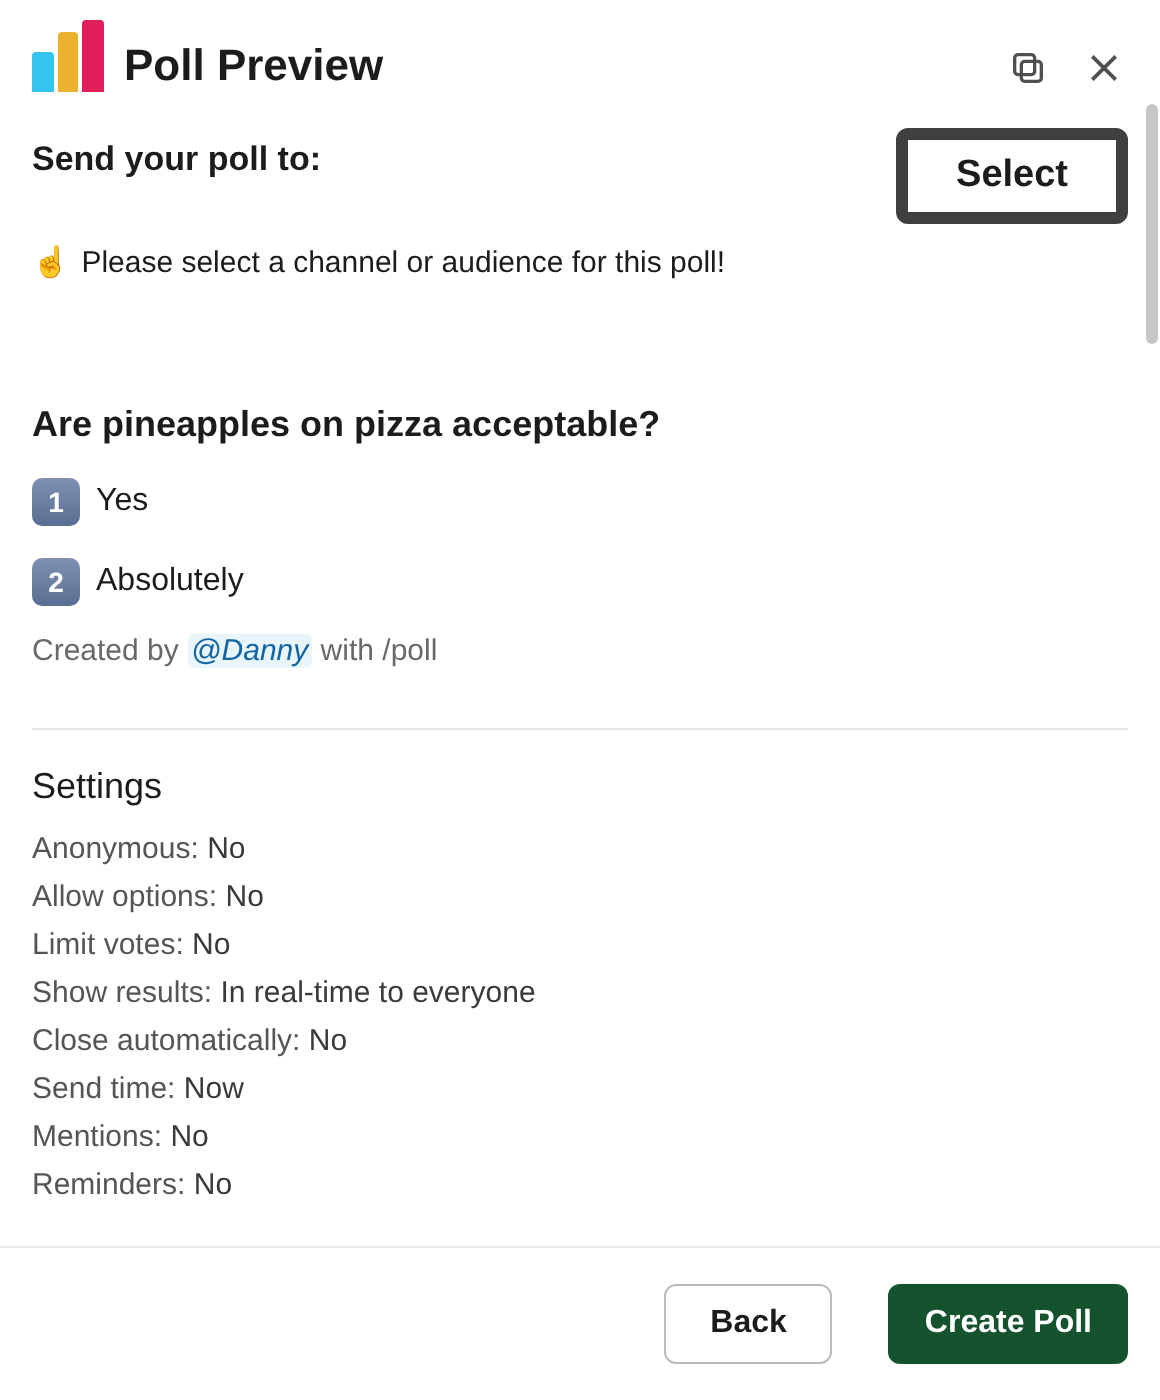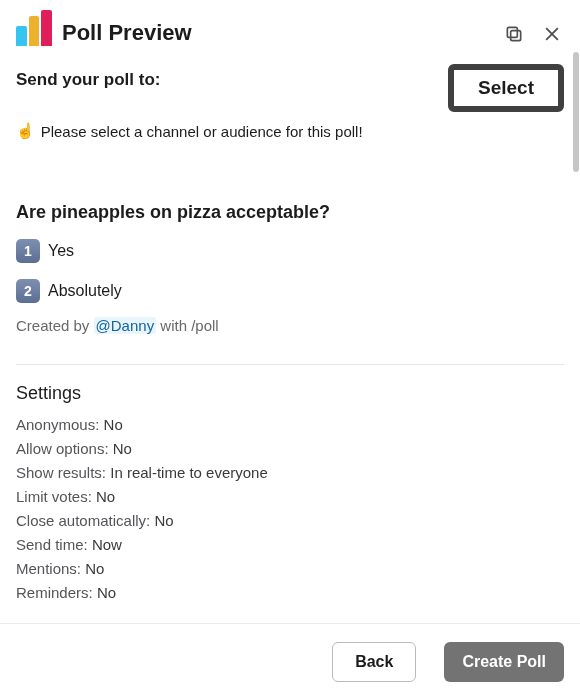--- a/index.html
+++ b/index.html
@@ -124,20 +124,21 @@
     .created-by {
       margin-top: 14px;
       font-size: 15px;
       color: #696969;
     }
     .user-link {
       color: #1264a3;
       background: #e8f5fa;
       border-radius: 3px;
       padding: 0 2px;
+      font-style: italic;
     }
     .divider {
       border: none;
       border-top: 1px solid #e6e6e6;
       margin: 30px 0 18px 0;
     }
     .settings-title {
       font-size: 18px;
       font-weight: 400;
       margin-bottom: 12px;
@@ -163,21 +164,21 @@
       background: #fff;
       border-radius: 6px;
       padding: 10px 22px;
       font-size: 16px;
       font-weight: 700;
       cursor: pointer;
       color: #1d1c1d;
     }
     .btn-create {
       border: none;
-      background: #737373;
+      background: #14532d;
       color: #fff;
       border-radius: 6px;
       padding: 10px 18px;
       font-size: 16px;
       font-weight: 700;
       cursor: pointer;
     }
     .scroll-indicator {
       position: absolute;
       right: 1px;
@@ -252,26 +253,26 @@
 
     <div class="setting-row">
       <span>Anonymous:</span>
       <span class="value">No</span>
     </div>
     <div class="setting-row">
       <span>Allow options:</span>
       <span class="value">No</span>
     </div>
     <div class="setting-row">
+      <span>Limit votes:</span>
+      <span class="value">No</span>
+    </div>
+    <div class="setting-row">
       <span>Show results:</span>
       <span class="value">In real-time to everyone</span>
-    </div>
-    <div class="setting-row">
-      <span>Limit votes:</span>
-      <span class="value">No</span>
     </div>
     <div class="setting-row">
       <span>Close automatically:</span>
       <span class="value">No</span>
     </div>
     <div class="setting-row">
       <span>Send time:</span>
       <span class="value">Now</span>
     </div>
     <div class="setting-row">

